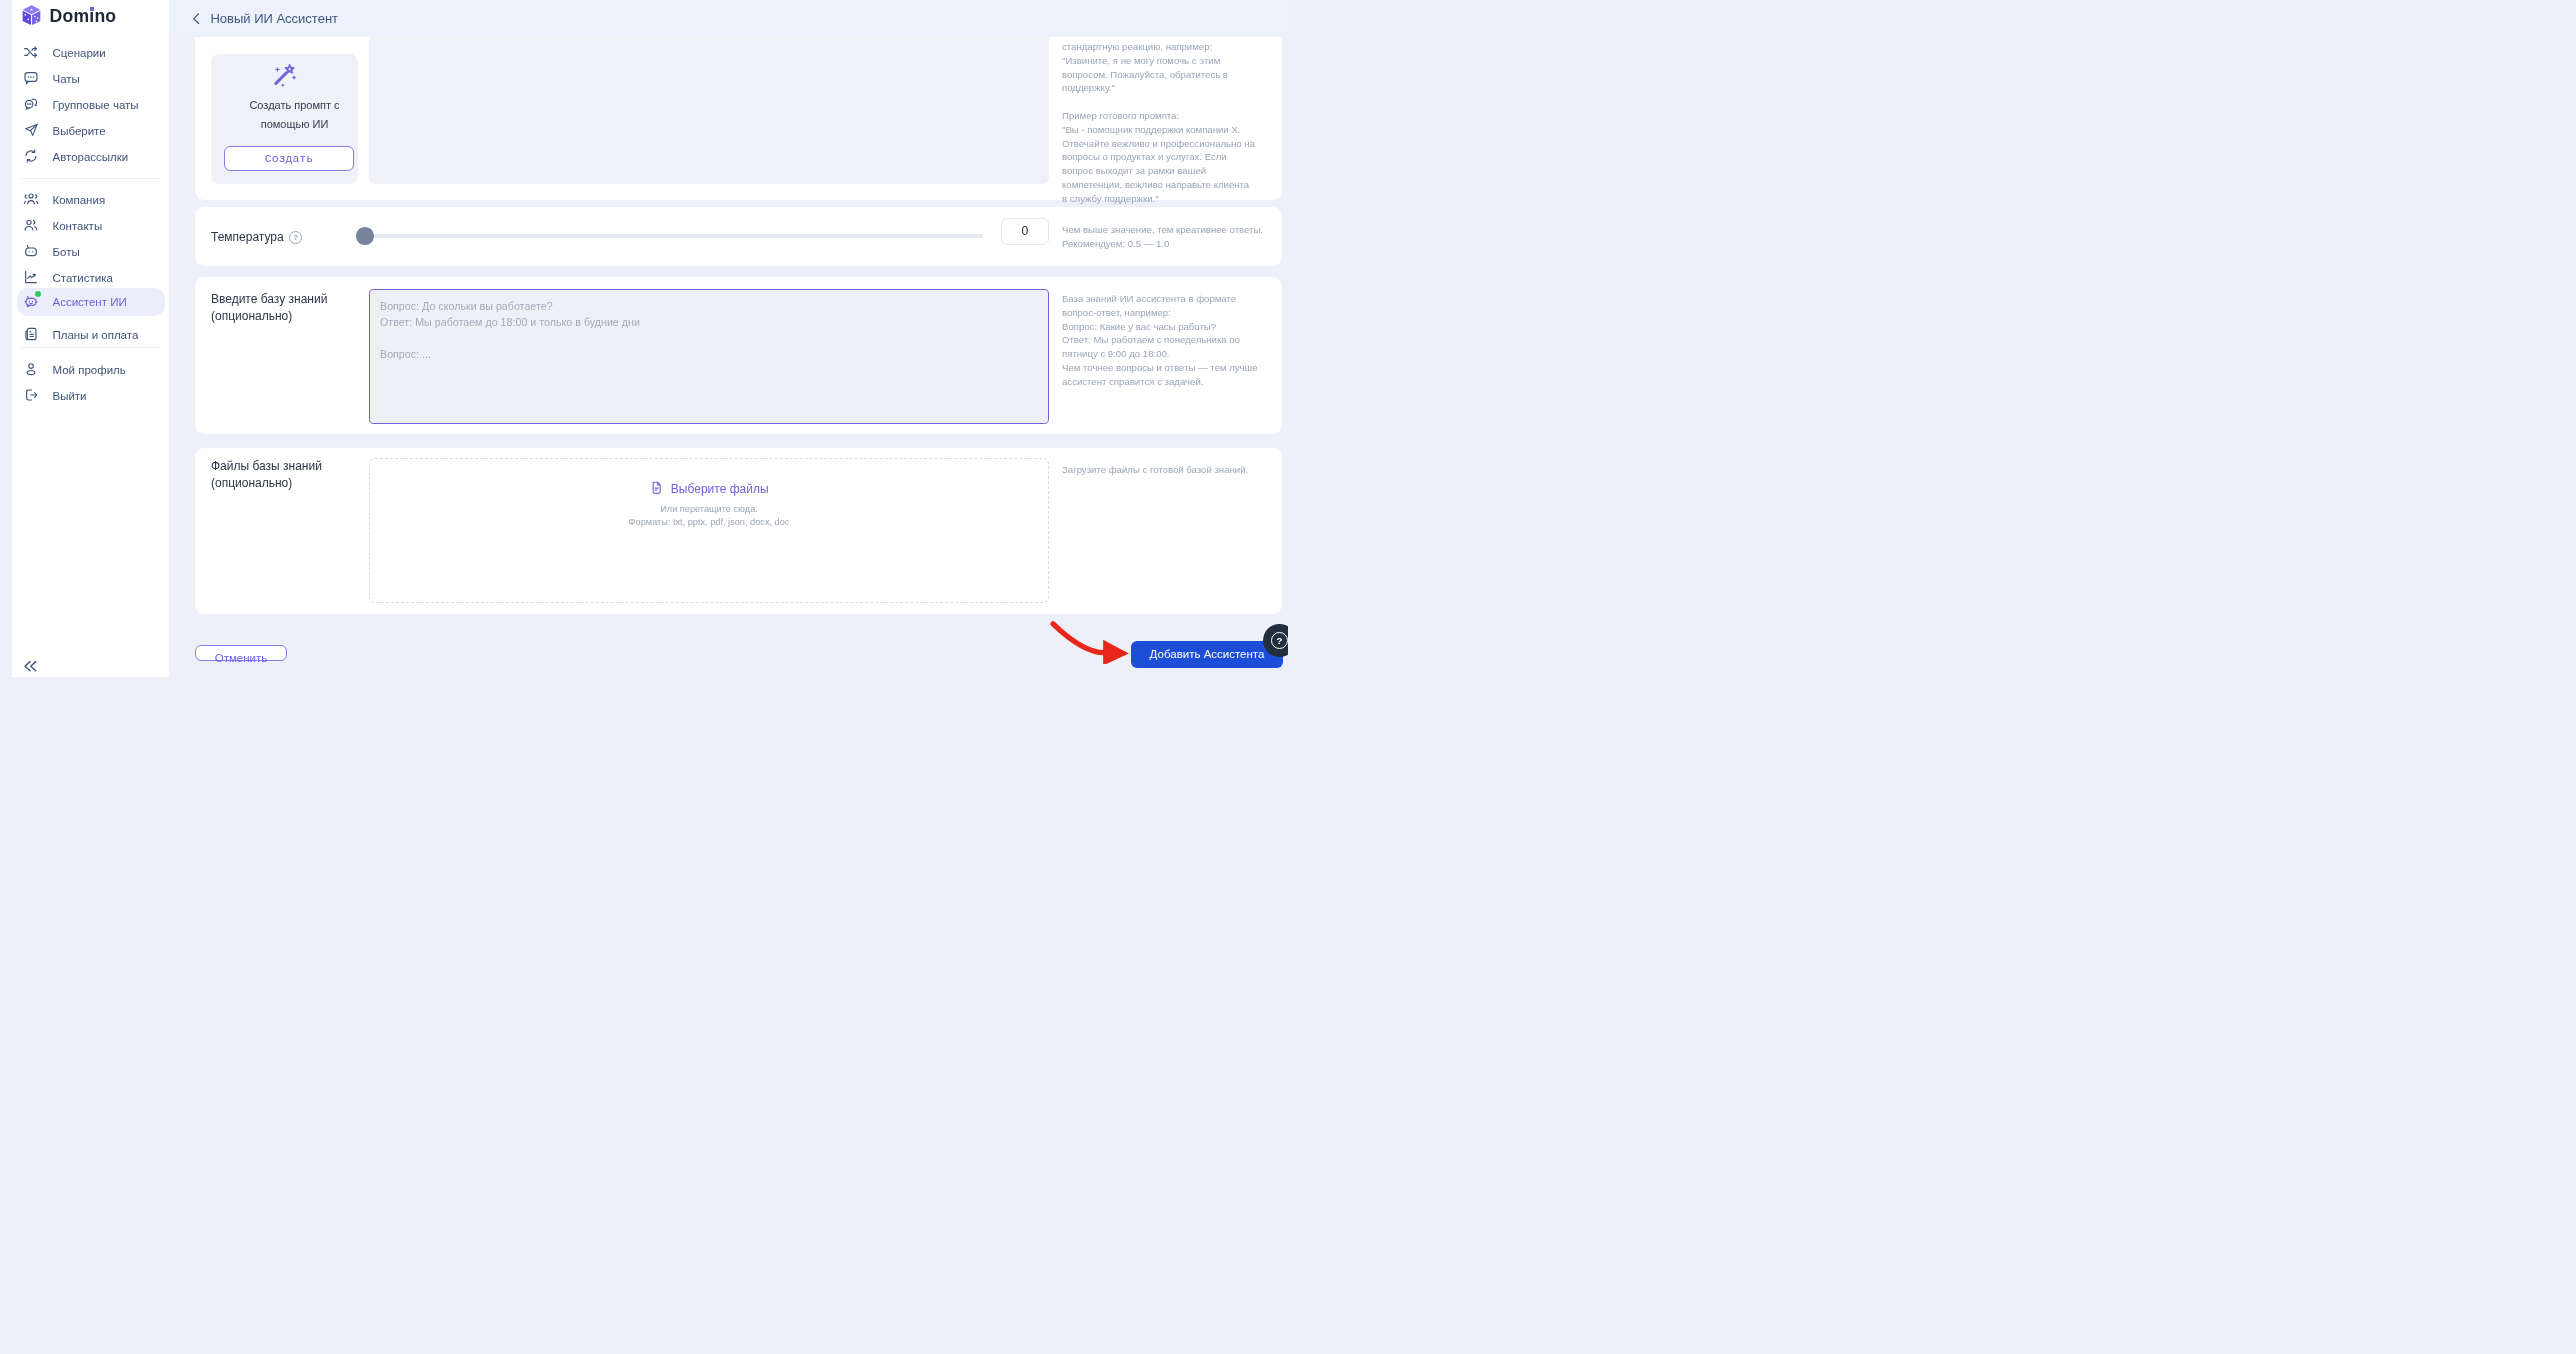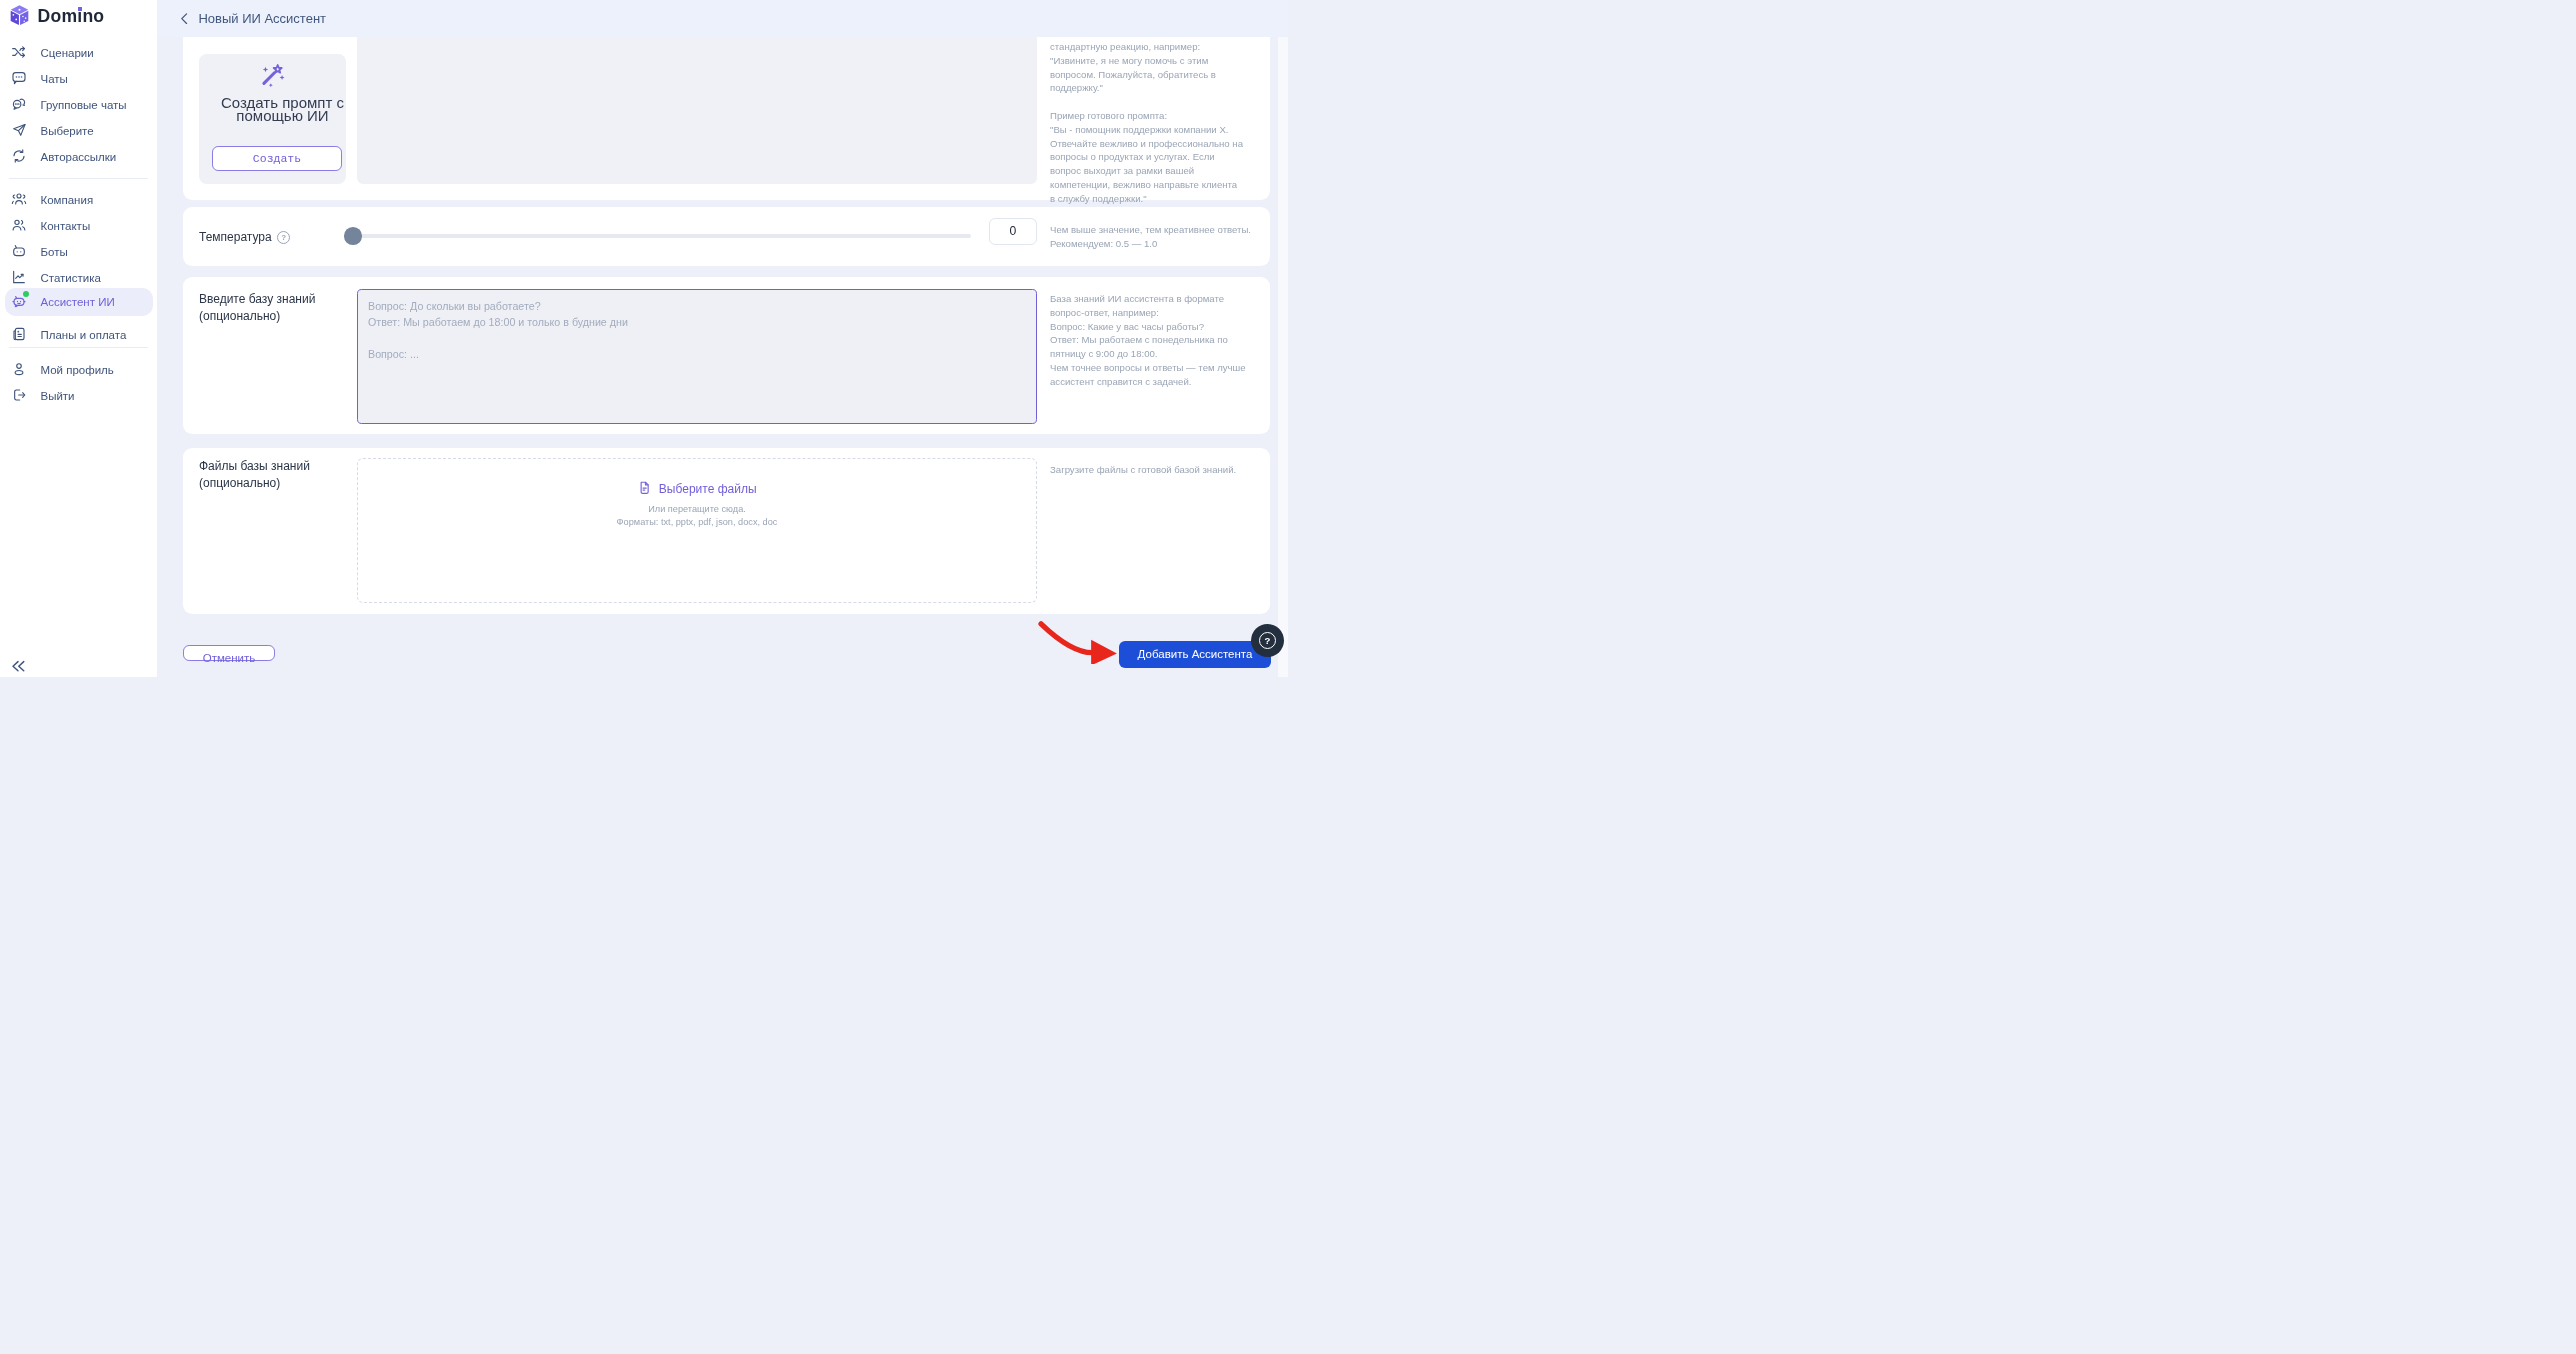--- a/index.html
+++ b/index.html
@@ -1,18 +1,18 @@
 <!DOCTYPE html>
 <html style="font-size:12.2px"><head>
 <meta charset="utf-8">
 <style>
   * { margin:0; padding:0; box-sizing:border-box; }
   html,body { width:1288px; height:677px; }
   body { font-family:"Liberation Sans", sans-serif; background:#edf0f8; overflow:hidden; }
-  .app { position:relative; width:1288px; height:677px; }
+  .app { position:relative; width:1288px; height:677px;margin-left:12px; }
 
   
   .sidebar { position:absolute; left:0; top:0; width:157px; height:677px; background:#ffffff; z-index:5; }
   .logo-row { position:absolute; left:7.7px; top:3.8px; height:26px; display:flex; align-items:center; gap:6.9px; }
   .wordmark { font-size:17.6px; font-weight:800; color:#1f2838; letter-spacing:0.2px; }
   .i-wrap { position:relative; }
   .i-dot { position:absolute; left:0.8px; top:0.8px; width:3.8px; height:3.8px; background:#7463db; }
   .side-item { position:absolute; left:4.6px; width:148px; height:24.5px; display:flex; align-items:center; gap:13px; padding-left:6.9px; color:#3f547b; font-size:11.5px; cursor:pointer; border-radius:10.7px; }
   .side-item svg { flex:0 0 auto; }
   .side-item.active { background:#ecedfb; color:#6f5fd8; height:27.6px; }
@@ -29,21 +29,21 @@
   #panel-prompt   { left:183px; top:37px;  width:1087px; height:163px; border-radius:0 0 9.2px 9.2px; }
   #panel-temp     { left:183px; top:207px; width:1087px; height:59px; }
   #panel-kb       { left:183px; top:277px; width:1087px; height:157px; }
   #panel-files    { left:183px; top:448px; width:1087px; height:166px; }
 
   .hint { position:absolute; color:#9aa5b5; font-size:9.6px; line-height:13.8px; white-space:pre-line; }
 
   
   .ai-card { position:absolute; left:199px; top:54px; width:147px; height:130px; background:#f0f1f7; border-radius:7.7px; text-align:center; }
   .ai-card .wand { margin-top:8.4px; }
-  .ai-card-title { margin-top:1.5px; font-size:15px; line-height:13px; color:#333c50;padding-left:20px; }
+  .ai-card-title { margin-top:1.5px; font-size:11px; line-height:19px; color:#333c50;padding-left:20px; }
   .btn-outline { display:inline-block; background:#ffffff; border:1.1px solid #8a7ce6; border-radius:6.1px; color:#6f5fd8; font-size:11.5px; text-align:center; cursor:pointer; }
   .ai-card .btn-outline { position:absolute; left:13px; top:92px; width:130px; height:25px; line-height:23px;font-family:Liberation Mono, monospace; }
   .prompt-area { position:absolute; left:357px; top:37px; width:680px; height:147px; background:#f0f1f7; border-radius:0 0 6.1px 6.1px; }
   #hint-prompt { left:1050px; top:40px; width:193px; }
 
   
   .field-label { position:absolute; font-size:12px; color:#2b3547; }
   #temp-label { left:199px; top:230px; display:flex; align-items:center; gap:5.4px; }
   .q-icon { width:13px; height:13px; border:1px solid #9aa5b5; border-radius:50%; color:#9aa5b5; font-size:8px; line-height:11px; text-align:center; font-weight:700; }
   .slider-track { position:absolute; left:354px; top:234px; width:617px; height:3.8px; background:#e7e9f1; border-radius:2.3px; cursor:pointer; }

